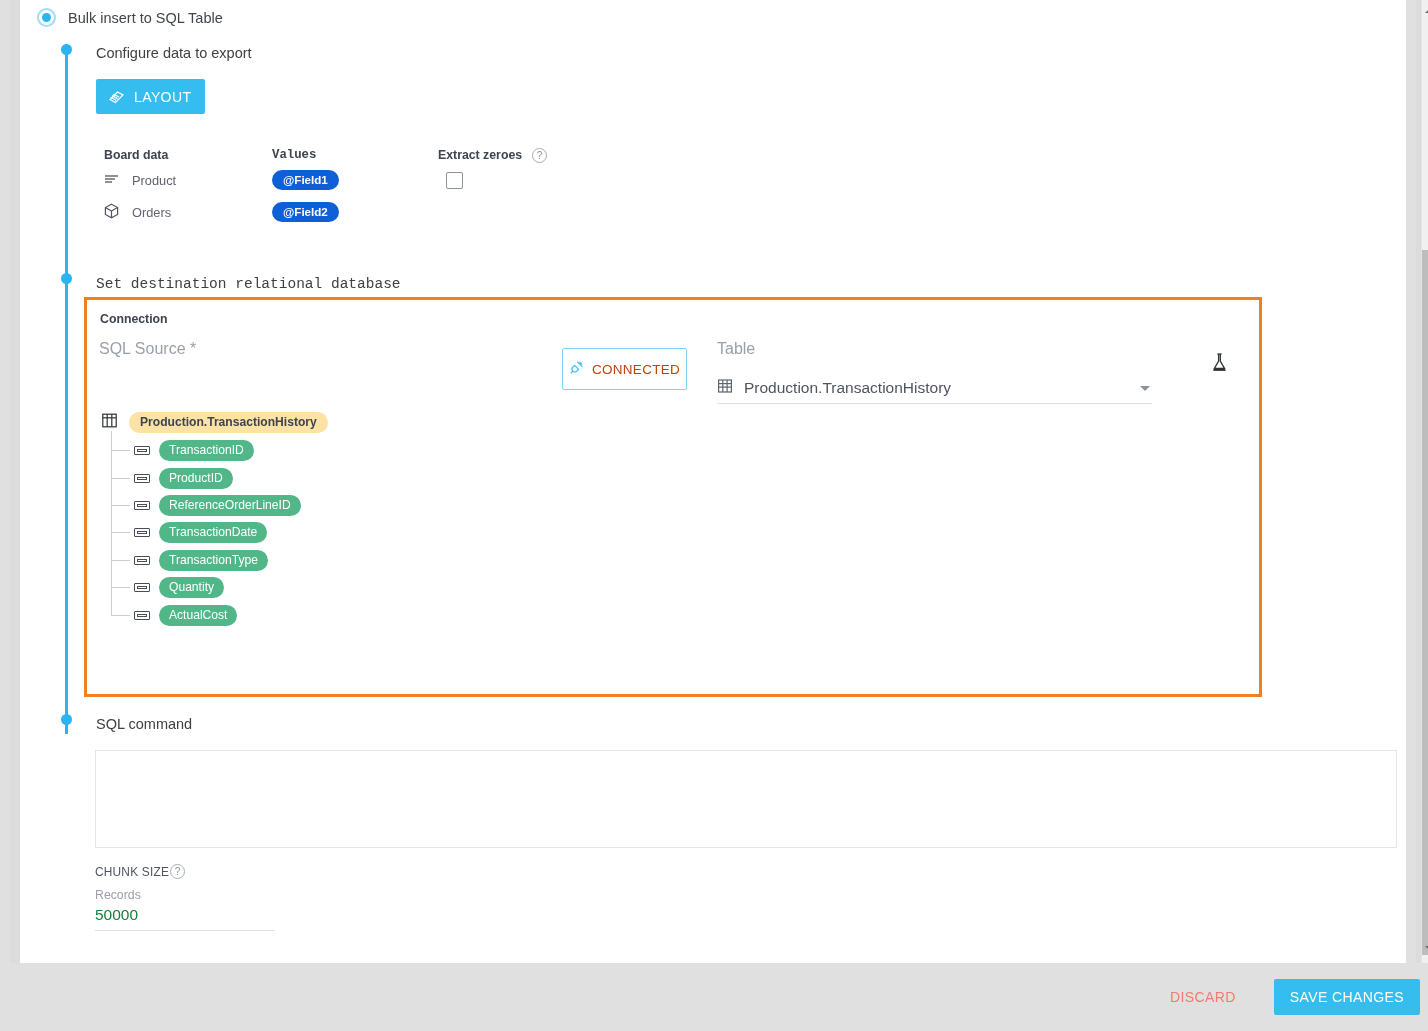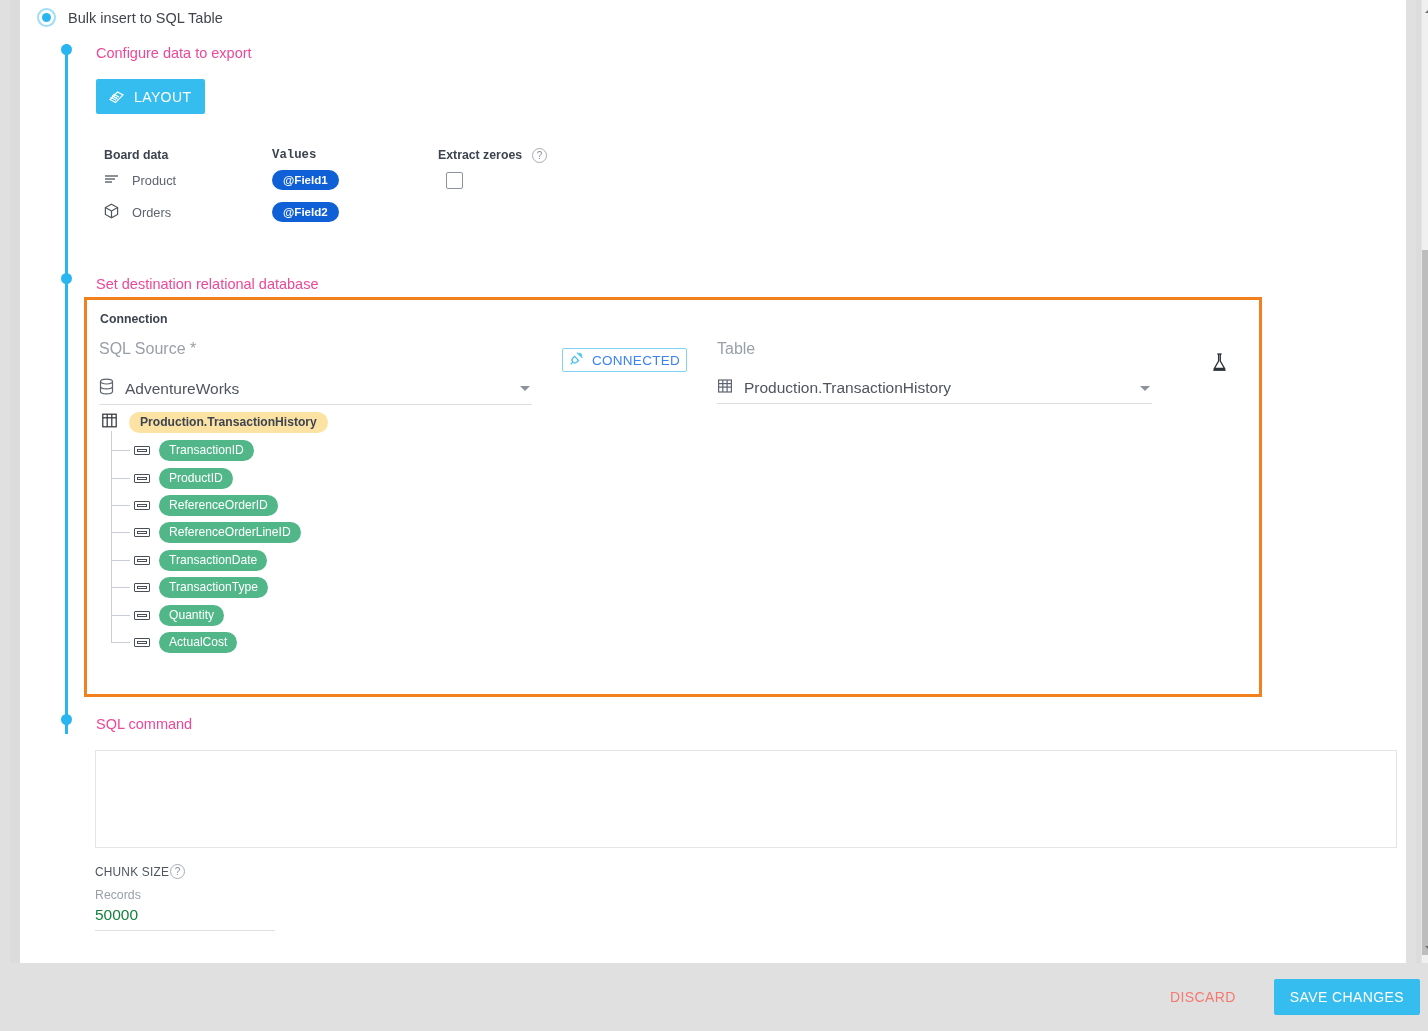--- a/index.html
+++ b/index.html
@@ -48,21 +48,21 @@
     display: flex; align-items: center; justify-content: center;
     background: #fff;
   }
   .radio-inner { width: 9px; height: 9px; border-radius: 50%; background: #29b6f0; }
   .radio-label { font-size: 14.5px; color: #40444b; }
 
   
   .section-title {
     position: absolute; font-size: 14.5px; font-weight: bold; color: #3d4450;
   }
-  .section-title.plain { font-weight: normal; color: #ec4899; }
+  .section-title.plain { font-weight: normal; color: #404040; }
 
   
   .layout-btn {
     position: absolute; left: 86px; top: 79px;
     height: 35px; padding: 0 14px 0 12px;
     background: #35bdf0; border: none; border-radius: 2px;
     display: flex; align-items: center; gap: 9px;
     color: #fff; font-size: 14px; letter-spacing: .4px;
     cursor: pointer; font-family: "Liberation Sans", sans-serif;
   }
@@ -121,24 +121,24 @@
   }
   .field-val { font-size: 15.5px; color: #4f555f; flex: 1; }
   .caret {
     width: 0; height: 0; border-left: 5px solid transparent;
     border-right: 5px solid transparent; border-top: 5px solid #8d939c;
     margin-right: 2px;
   }
 
   .connected-btn {
     position: absolute; left: 475px; top: 48px;
-    width: 125px; height: 24px;
+    width: 125px; height: 42px;
     border: 1px solid #7fd4f3; border-radius: 2px; background: #fff;
     display: flex; align-items: center; justify-content: center; gap: 8px;
-    color: #3b82f6; font-size: 13.5px; letter-spacing: .3px;
+    color: #c2410c; font-size: 13.5px; letter-spacing: .3px;
     cursor: pointer; font-family: "Liberation Sans", sans-serif;
   }
   .flask-btn {
     position: absolute; left: 1122px; top: 52px;
     background: none; border: none; cursor: pointer; padding: 0;
   }
 
   
   .tree { position: absolute; left: 14px; top: 110px; }
   .tree-root { display: flex; align-items: center; gap: 11px; height: 24px; }
@@ -313,40 +313,27 @@
           </span>
           <span>Orders</span>
         </div>
         <div class="bd-values">
           <span class="pill-blue">@Field2</span>
         </div>
         <div></div>
       </div>
     </div>
 
-    <div class="section-title plain" style="left:86px; top:276px;">Set destination relational database</div>
+    <div class="section-title plain" style="left:86px; top:276px;font-family:Liberation Mono, monospace;">Set destination relational database</div>
 
     <div class="conn-card">
       <div class="conn-title">Connection</div>
 
       <div class="field" style="left:12px; top:40px; width:433px;">
         <div class="field-label">SQL Source *</div>
-        <div class="field-ctl">
-          <span>
-            <svg width="15" height="17" viewBox="0 0 15 17">
-              <g fill="none" stroke="#5d6470" stroke-width="1.2">
-                <ellipse cx="7.5" cy="3.6" rx="6" ry="2.4"></ellipse>
-                <path d="M1.5 3.6 V13.4 C1.5 14.7 4.2 15.8 7.5 15.8 C10.8 15.8 13.5 14.7 13.5 13.4 V3.6"></path>
-                <path d="M1.5 8.5 C1.5 9.8 4.2 10.9 7.5 10.9 C10.8 10.9 13.5 9.8 13.5 8.5"></path>
-              </g>
-            </svg>
-          </span>
-          <span class="field-val">AdventureWorks</span>
-          <span class="caret"></span>
-        </div>
       </div>
 
       <button class="connected-btn">
         <span>
           <svg width="15" height="15" viewBox="0 0 15 15">
             <g fill="none" stroke="#35bdf0" stroke-width="1.2">
               <path d="M4.2 10.8 L1.6 13.4"></path>
               <path d="M5.6 5.4 L9.6 9.4 L7.8 11.2 C6.8 12.2 5.2 12.2 4.2 11.2 L3.8 10.8 C2.8 9.8 2.8 8.2 3.8 7.2 Z"></path>
               <path d="M10.4 2.0 L13.0 4.6"></path>
               <path d="M8.2 1.6 L13.4 6.8"></path>
@@ -412,25 +399,20 @@
             <span class="pill-green">TransactionID</span>
           </div>
           <div class="tree-node">
             <span class="tree-elbow"></span>
             <span class="col-icon"></span>
             <span class="pill-green">ProductID</span>
           </div>
           <div class="tree-node">
             <span class="tree-elbow"></span>
             <span class="col-icon"></span>
-            <span class="pill-green">ReferenceOrderID</span>
-          </div>
-          <div class="tree-node">
-            <span class="tree-elbow"></span>
-            <span class="col-icon"></span>
             <span class="pill-green">ReferenceOrderLineID</span>
           </div>
           <div class="tree-node">
             <span class="tree-elbow"></span>
             <span class="col-icon"></span>
             <span class="pill-green">TransactionDate</span>
           </div>
           <div class="tree-node">
             <span class="tree-elbow"></span>
             <span class="col-icon"></span>

